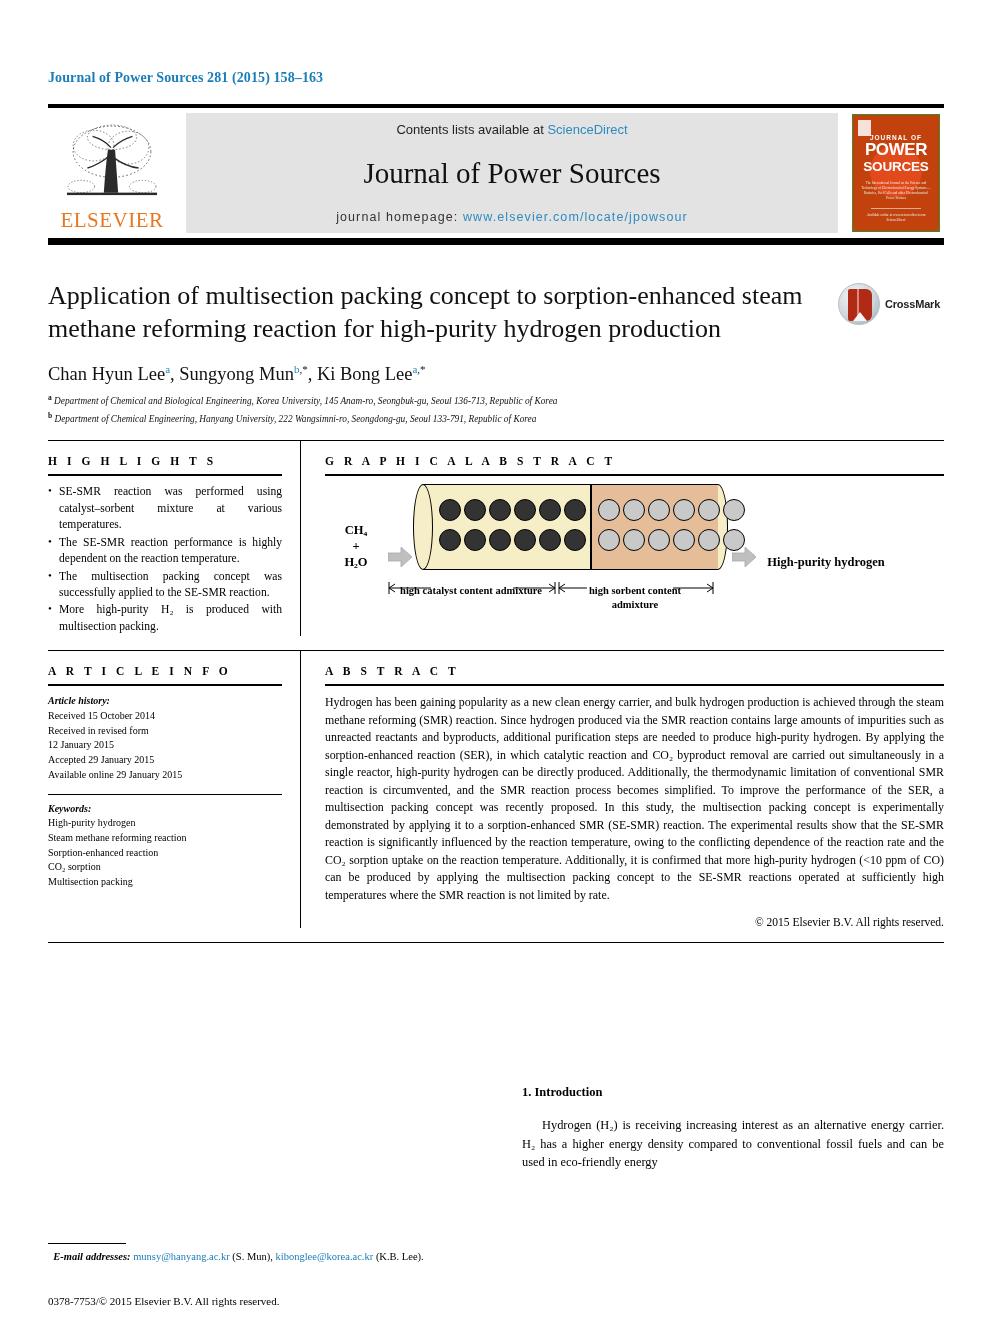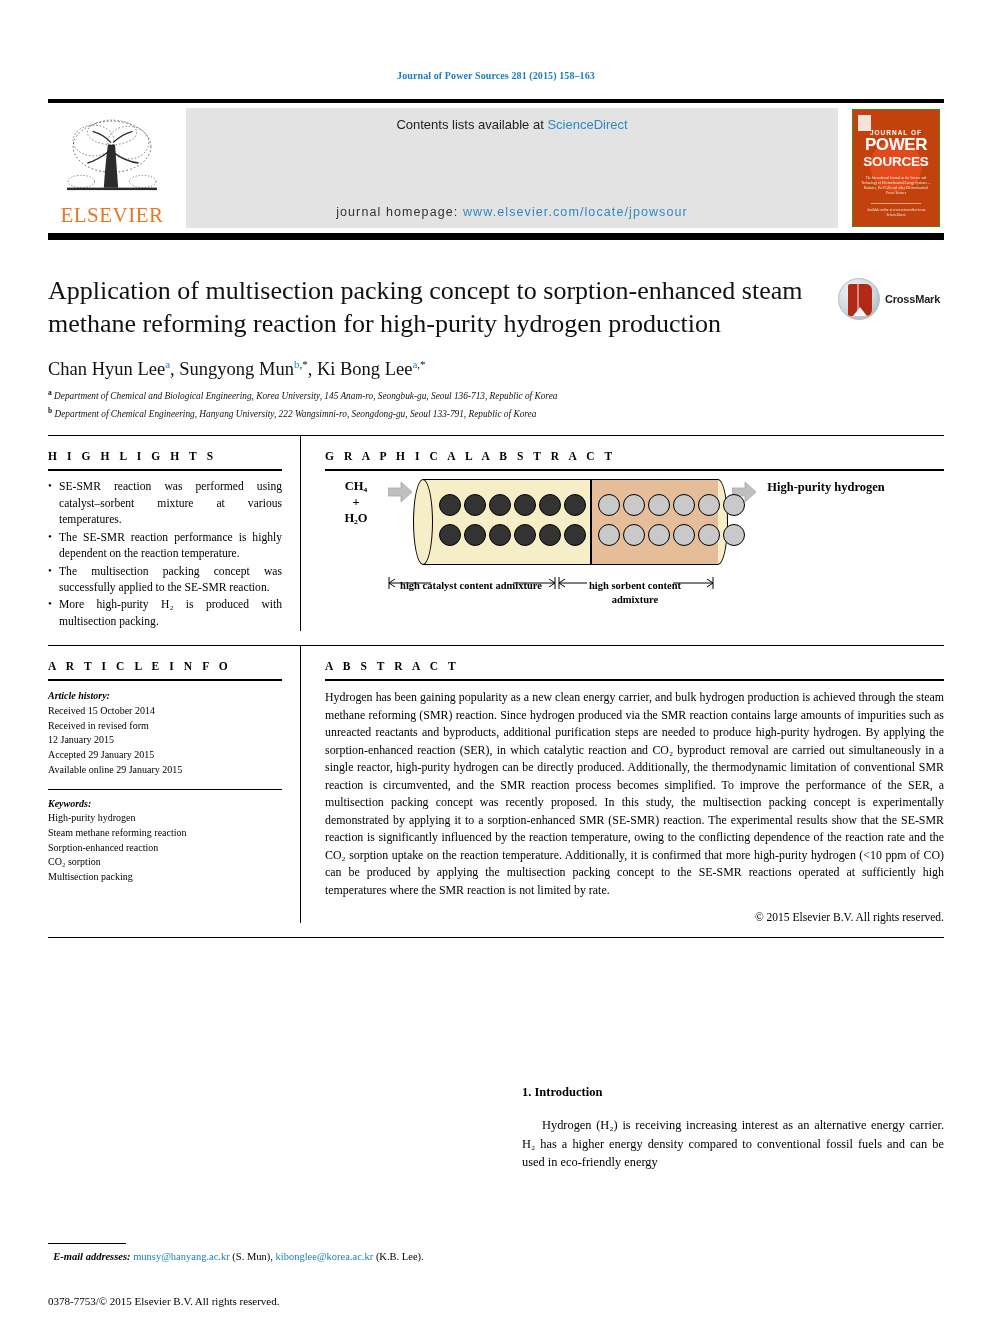--- a/index.html
+++ b/index.html
@@ -18,22 +18,21 @@
   .page {
     position: relative;
     width: 992px;
     height: 1323px;
     box-sizing: border-box;
     padding: 0 48px;
   }
 
   
   .running-head {
-    text-align: center;
-    font-size: 10px;
+    font-size: 14px;
     color: #1b7eb8;
     font-weight: bold;
     padding-top: 70px;
     letter-spacing: .1px;
   }
 
   
   .masthead {
     margin-top: 18px;
     border-top: 4px solid #000;
@@ -367,21 +366,21 @@
   }
 
   
   .ga-figure {
     margin-top: 6px;
     position: relative;
     height: 150px;
   }
   .ga-flow {
     display: flex;
-    align-items: flex-start;
+    align-items: flex-end;
   }
   .ga-inlet {
     width: 62px;
     text-align: center;
     font-size: 12.5px;
     font-weight: bold;
     line-height: 1.25;
     flex: 0 0 62px;
   }
   .arrow-right {
@@ -569,20 +568,21 @@
             <ellipse cx="80" cy="64" rx="13" ry="6" fill="none" stroke="#2b2b2b" stroke-width="0.6" stroke-dasharray="1.2 1.8"></ellipse>
           </g>
         </svg>
         <div class="elsevier-word">ELSEVIER</div>
       </div>
 
       <div class="journal-band">
         <div class="contents-line">
           <span>Contents lists available at </span><span class="sd">ScienceDirect</span>
         </div>
+        <div class="journal-name">Journal of Power Sources</div>
         <div class="homepage-line">
           <span>journal homepage: </span><span class="url">www.elsevier.com/locate/jpowsour</span>
         </div>
       </div>
 
       <div class="cover-block">
         <div class="cover">
           <div class="cov-badge"></div>
           <div class="cov-journalof">JOURNAL OF</div>
           <div class="cov-sun"></div>

